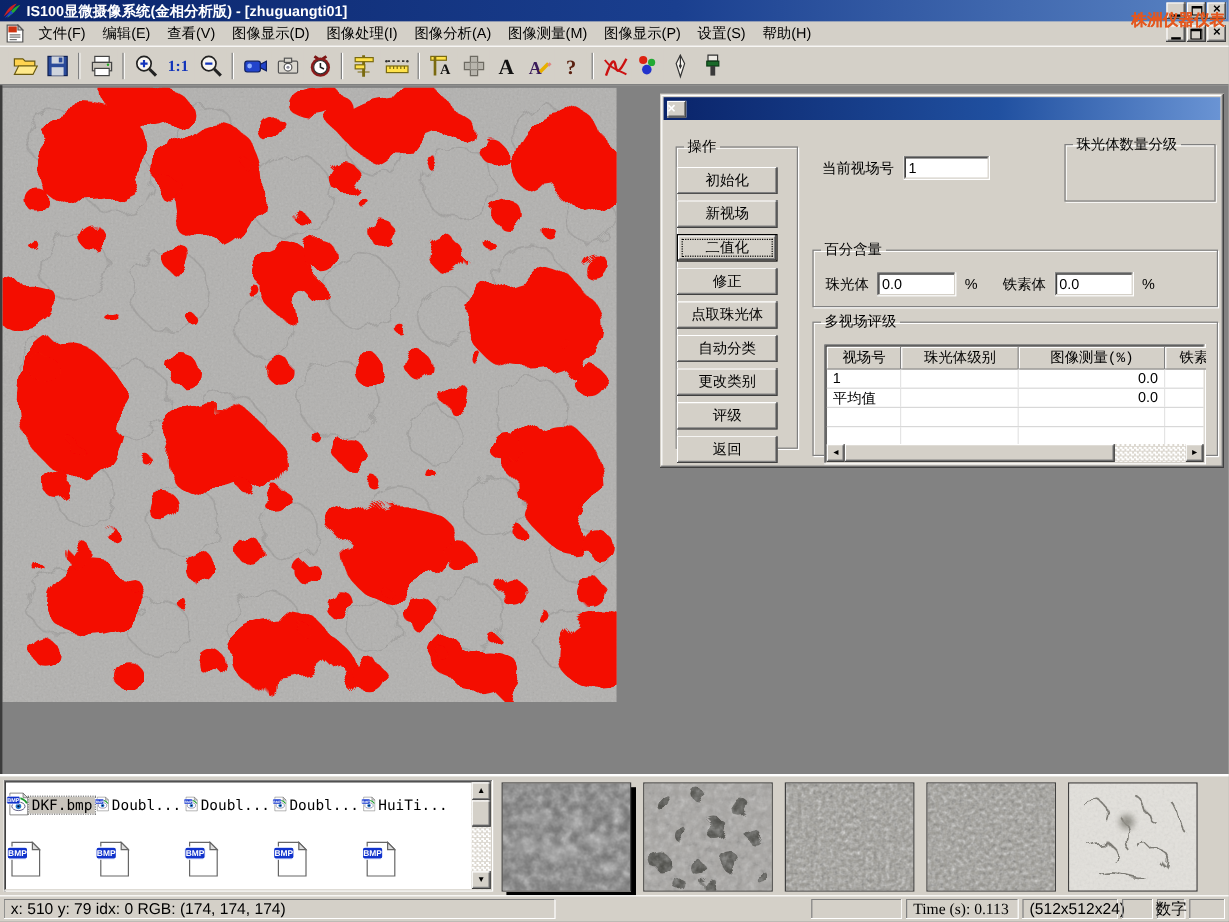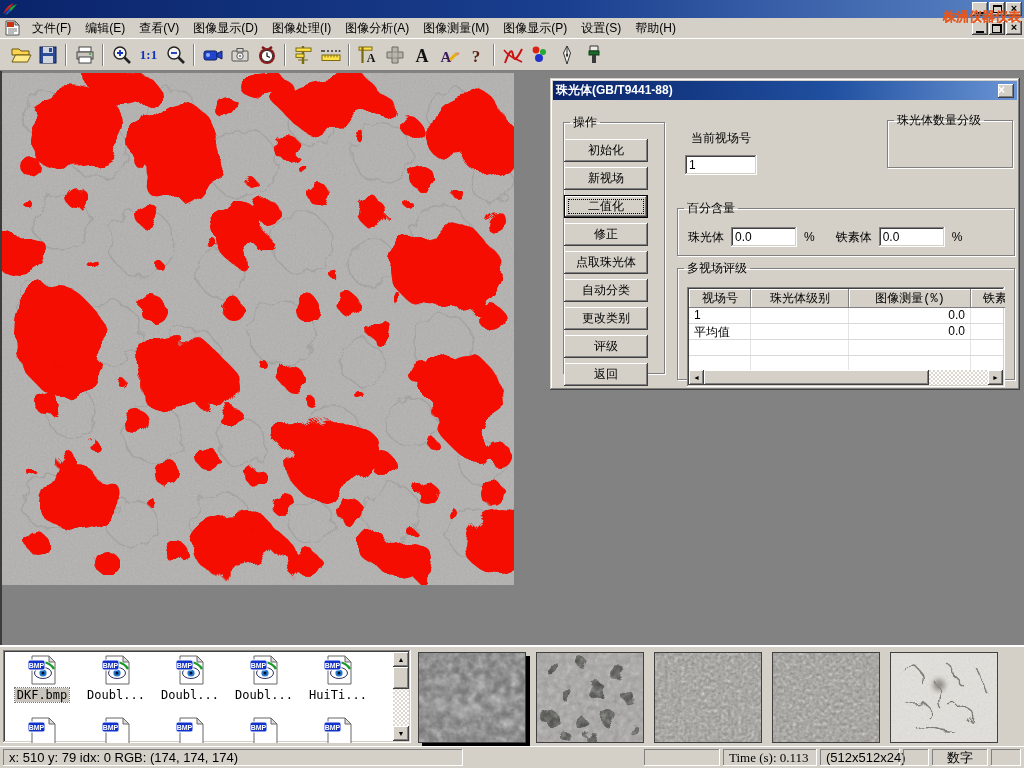--- a/index.html
+++ b/index.html
@@ -53,21 +53,21 @@
 
   .ops { left:10px; top:14px; width:102px; height:260px; }
   .ops-col { display:flex; flex-direction:column; gap:5px; align-items:flex-start; padding-top:8px; }
   .obtn { width:84px; height:23px; font-size:12px; display:flex; align-items:center; justify-content:center;
     background:#d4d0c8; box-shadow: inset -1px -1px #404040, inset 1px 1px #fff, inset -2px -2px #808080, inset 2px 2px #d4d0c8; }
   .obtn.focused { border:1px solid #000; outline:1px dotted #000; outline-offset:-5px; }
 
   .fld { background:#fff; box-shadow: inset -1px -1px #fff, inset 1px 1px #808080, inset -2px -2px #d4d0c8, inset 2px 2px #404040;
     border:none; font-size:12px; padding:3px 4px; font-family:"Liberation Sans",sans-serif; }
 
-  .row-current { position:absolute; left:132px; top:30px; display:flex; align-items:center; gap:8px;flex-direction:column; }
+  .row-current { position:absolute; left:132px; top:30px; display:flex; align-items:center; gap:8px; }
   .grade-grp { left:334px; top:12px; width:126px; height:56px; }
   .grade-row { display:flex; align-items:center; gap:8px; padding:10px 0 0 18px; }
   .pct-grp { left:124px; top:100px; width:338px; height:56px; }
   .pct-row { display:flex; align-items:center; gap:7px; padding:10px 0 0 10px; }
   .multi-grp { left:124px; top:160px; width:338px; height:120px; }
 
   .tablewrap { position:absolute; left:9px; top:10px; width:318px; height:100px; background:#fff;
     box-shadow: inset -1px -1px #fff, inset 1px 1px #808080, inset -2px -2px #d4d0c8, inset 2px 2px #404040; overflow:hidden; padding:2px; }
   .thead { display:flex; height:19px;font-family:Liberation Mono, monospace; }
   .th { flex:none; background:#d4d0c8; box-shadow: inset -1px -1px #808080, inset 1px 1px #fff;
@@ -79,42 +79,42 @@
     background:repeating-conic-gradient(#fff 0 25%, #dcd8d0 0 50%) 0 0/4px 4px; }
   .sbtn { width:15px; height:15px; background:#d4d0c8; box-shadow: inset -1px -1px #404040, inset 1px 1px #fff, inset -2px -2px #808080;
     display:flex; align-items:center; justify-content:center; font-size:7px; color:#000; }
   .hthumb { width:225px; height:15px; background:#d4d0c8; box-shadow: inset -1px -1px #404040, inset 1px 1px #fff, inset -2px -2px #808080; }
 
   
   .bottom { position:absolute; left:0; top:645px; width:1024px; height:101px; background:#d4d0c8; border-top:2px solid #fff; }
   .filelist { position:absolute; left:3px; top:3px; width:408px; height:93px; background:#fff;
     box-shadow: inset -1px -1px #fff, inset 1px 1px #808080, inset -2px -2px #d4d0c8, inset 2px 2px #404040; overflow:hidden; padding:4px 2px 0 2px; }
   .frow { display:flex; }
-  .fitem { width:74px; display:flex; flex-direction:column; align-items:center; }
+  .fitem { width:74px; display:flex; flex-direction:row; align-items:center; }
   .fname { font-family:"DejaVu Sans Mono", monospace; font-size:12px; margin-top:2px; padding:0 2px; white-space:nowrap; }
   .fname.selected { background:#c8c4bc; outline:1px dotted #777; }
   .frow2 { display:flex; margin-top:14px; }
   .vscroll { position:absolute; right:2px; top:2px; bottom:2px; width:16px;
     background:repeating-conic-gradient(#fff 0 25%, #dcd8d0 0 50%) 0 0/4px 4px; display:flex; flex-direction:column; }
   .vthumb { width:16px; height:22px; background:#d4d0c8; box-shadow: inset -1px -1px #404040, inset 1px 1px #fff, inset -2px -2px #808080; }
   .vsp { flex:1; }
   .sbtn.v { width:16px; }
 
   .thumbs { position:absolute; left:418px; top:5px; display:flex; gap:10px; }
   .thumb { width:108px; height:91px; border:1px solid #404040; }
   .thumb.active { box-shadow:4px 4px 0 #000; }
 
   
   .statusbar { position:absolute; left:0; top:746px; width:1024px; height:22px; background:#d4d0c8; border-top:1px solid #fff;
     display:flex; align-items:center; gap:3px; padding:0 3px; font-size:13px; }
   .spanel { height:17px; box-shadow: inset -1px -1px #fff, inset 1px 1px #808080; display:flex; align-items:center; padding:0 6px; white-space:nowrap; }
   .sp-coords { width:460px; }
   .sp-gap { flex:1; box-shadow:none; }
   .sp-e1 { width:76px; } .sp-time { width:94px;font-family:Liberation Serif, serif; } .sp-size { width:80px; } .sp-e2 { width:26px; }
-  .sp-mode { width:56px; justify-content:center; } .sp-e3 { width:30px; }
+  .sp-mode { width:24px; justify-content:center; } .sp-e3 { width:30px; }
 </style>
 </head>
 <body>
 
 <svg width="0" height="0" style="position:absolute" aria-hidden="true">
   <defs>
     <filter id="f-blob" x="-30%" y="-30%" width="160%" height="160%">
       <feTurbulence type="fractalNoise" baseFrequency="0.018" numOctaves="3" seed="11" result="n"></feTurbulence>
       <feDisplacementMap in="SourceGraphic" in2="n" scale="55"></feDisplacementMap>
     </filter>
@@ -171,20 +171,21 @@
 </svg>
 
 <div id="app">
 
   <div class="titlebar">
     <svg width="16" height="14" viewBox="0 0 16 14">
       <path d="M1 12 C5 4 7 3 12 1 L8 6 Z" fill="#cc2222"></path>
       <path d="M4 13 C8 5 10 4 15 2 L10 8 Z" fill="#22aa33"></path>
       <path d="M2 13 L7 7 L9 9 Z" fill="#2244cc"></path>
     </svg>
+    <span class="t-text">IS100显微摄像系统(金相分析版) - [zhuguangti01]</span>
     <div class="win-btns">
       <div class="wbtn">
           <div class="glyph-min"></div>
         </div>
       <div class="wbtn">
           <div class="glyph-max"></div>
         </div>
       <div class="wbtn">
           <span class="glyph-x">×</span>
         </div>
@@ -494,21 +495,20 @@
             <circle cx="410" cy="460" r="4"></circle>
             <circle cx="450" cy="440" r="5"></circle>
             <circle cx="30" cy="400" r="4"></circle>
             <circle cx="110" cy="415" r="5"></circle>
         </g>
       </svg>
     </div>
 
     <div class="dialog">
       <div class="dlg-title">
-        <span>珠光体(GB/T9441-88)</span>
         <div class="wbtn">
             <span class="glyph-x">×</span>
           </div>
       </div>
       <div class="dlg-body">
         <fieldset class="grp ops">
           <legend>操作</legend>
           <div class="ops-col">
             <div class="obtn">初始化</div>
             <div class="obtn">新视场</div>

